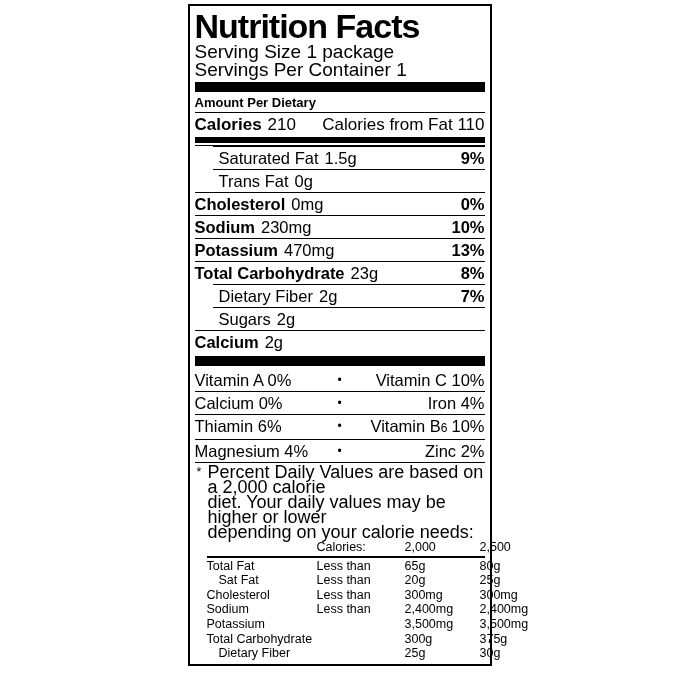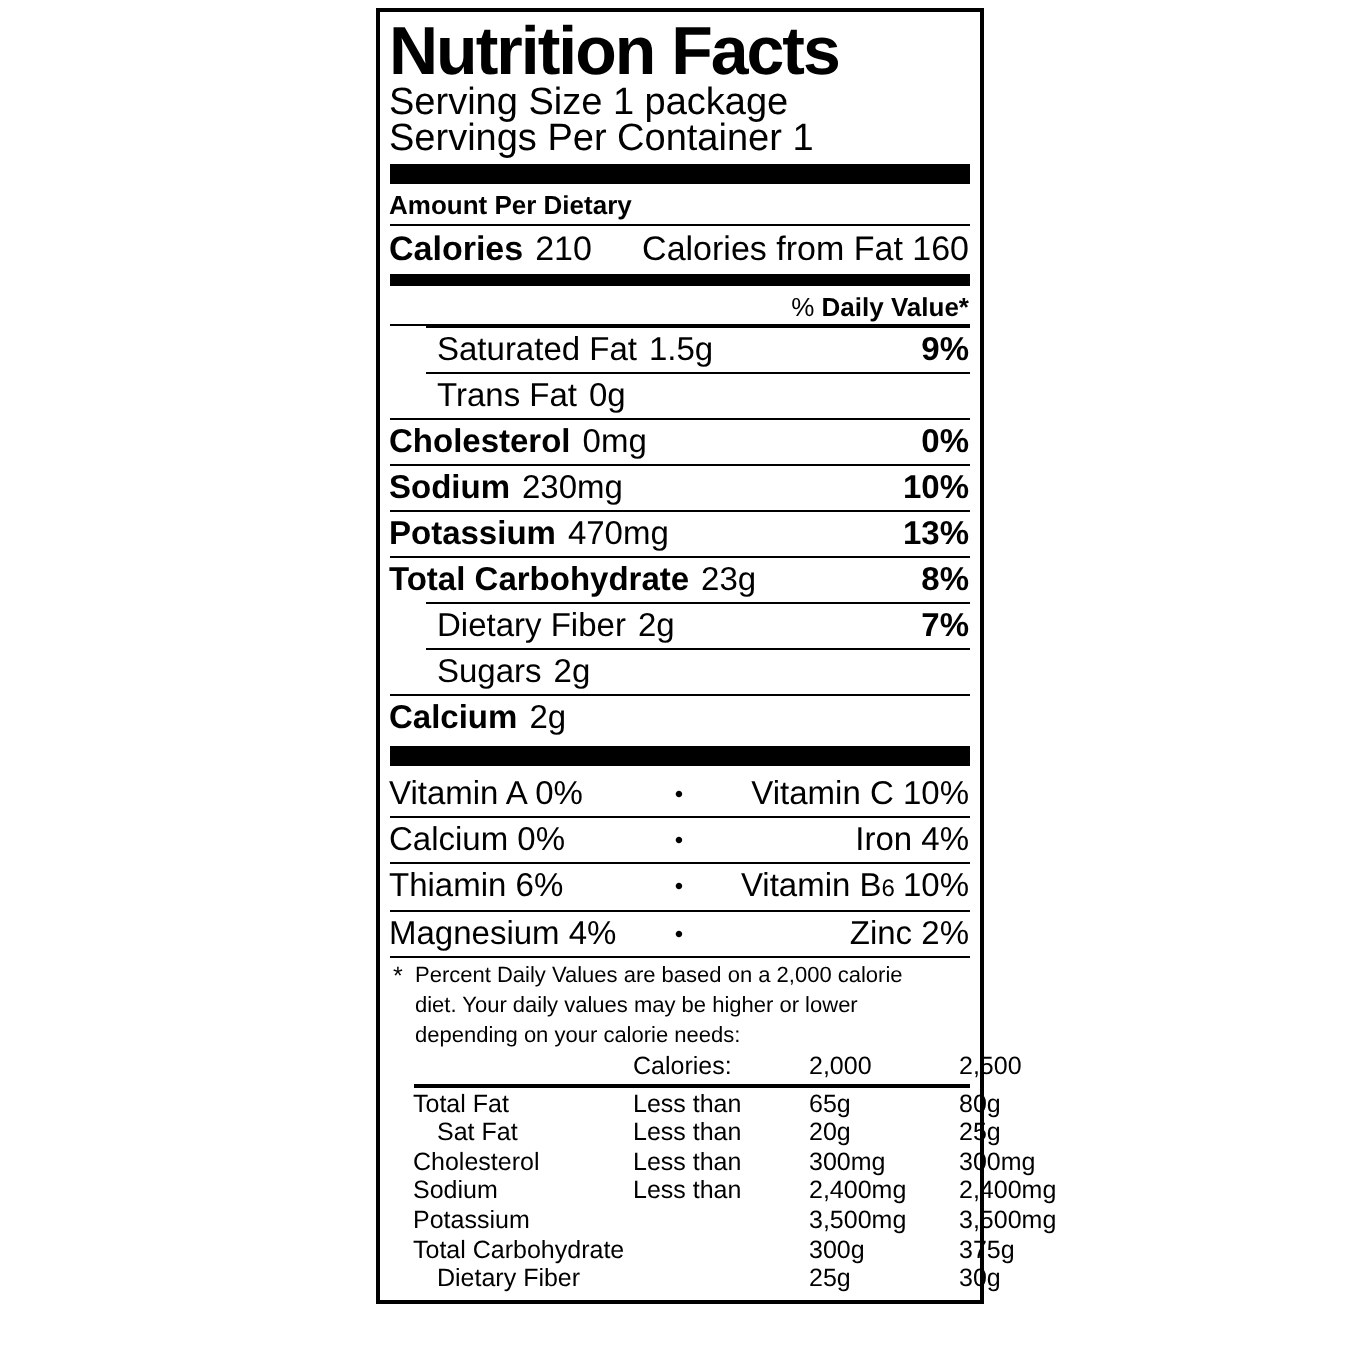--- a/index.html
+++ b/index.html
@@ -49,21 +49,21 @@
     display: flex; align-items: flex-start;
     font-size: 16.5px; line-height: 20px; padding: 1px 0;
   }
   .vit-left { flex: 1; text-align: left; }
   .vit-dot { width: 16px; text-align: center; font-size: 12px; }
   .vit-right { flex: 1; text-align: right; }
   .b6sub { font-size: 12px; }
   .b6suf { margin-left: 4px; }
   .footnote { position: relative; padding-left: 13px; margin-top: 2px; }
   .fn-marker { position: absolute; left: 2px; top: 0; font-size: 12.5px; line-height: 15px; }
-  .fn-line { font-size: 11px; line-height: 15px; }
+  .fn-line { font-size: 18px; line-height: 15px; }
   .dv-table { margin-left: 12px; font-size: 12.5px; }
   .dvt-grid {
     display: grid;
     grid-template-columns: 95px 73px 60px 1fr;
     column-gap: 15px;
   }
   .dvt-cell { line-height: 14.6px; white-space: nowrap; }
   .dvt-cell.indent { padding-left: 12px; }
   .dvt-hline { height: 2px; background: #000; margin: 1px 0 1px 0; }
 </style>
@@ -76,28 +76,25 @@
   <div class="serving-line">Serving Size 1 package</div>
   <div class="serving-line">Servings Per Container 1</div>
 
   <div class="bar thick"></div>
 
   <div class="aps">Amount Per Dietary</div>
   <div class="rule"></div>
 
   <div class="cal-row">
     <span><b>Calories</b><span class="amt">210</span></span>
-    <span>Calories from Fat 160</span>
+    <span>Calories from Fat 110</span>
   </div>
 
   <div class="bar mid"></div>
 
-  <div class="dv-head">
-    <span>% </span><span class="bld">Daily Value*</span>
-  </div>
   <div class="rule"></div>
 
   <div class="rule ind"></div>
 
   <div class="nut-row sub">
     <span><span class="nname">Saturated Fat</span><span class="amt">1.5g</span></span>
     <span class="ndv">9%</span>
   </div>
   <div class="rule ind"></div>
 

